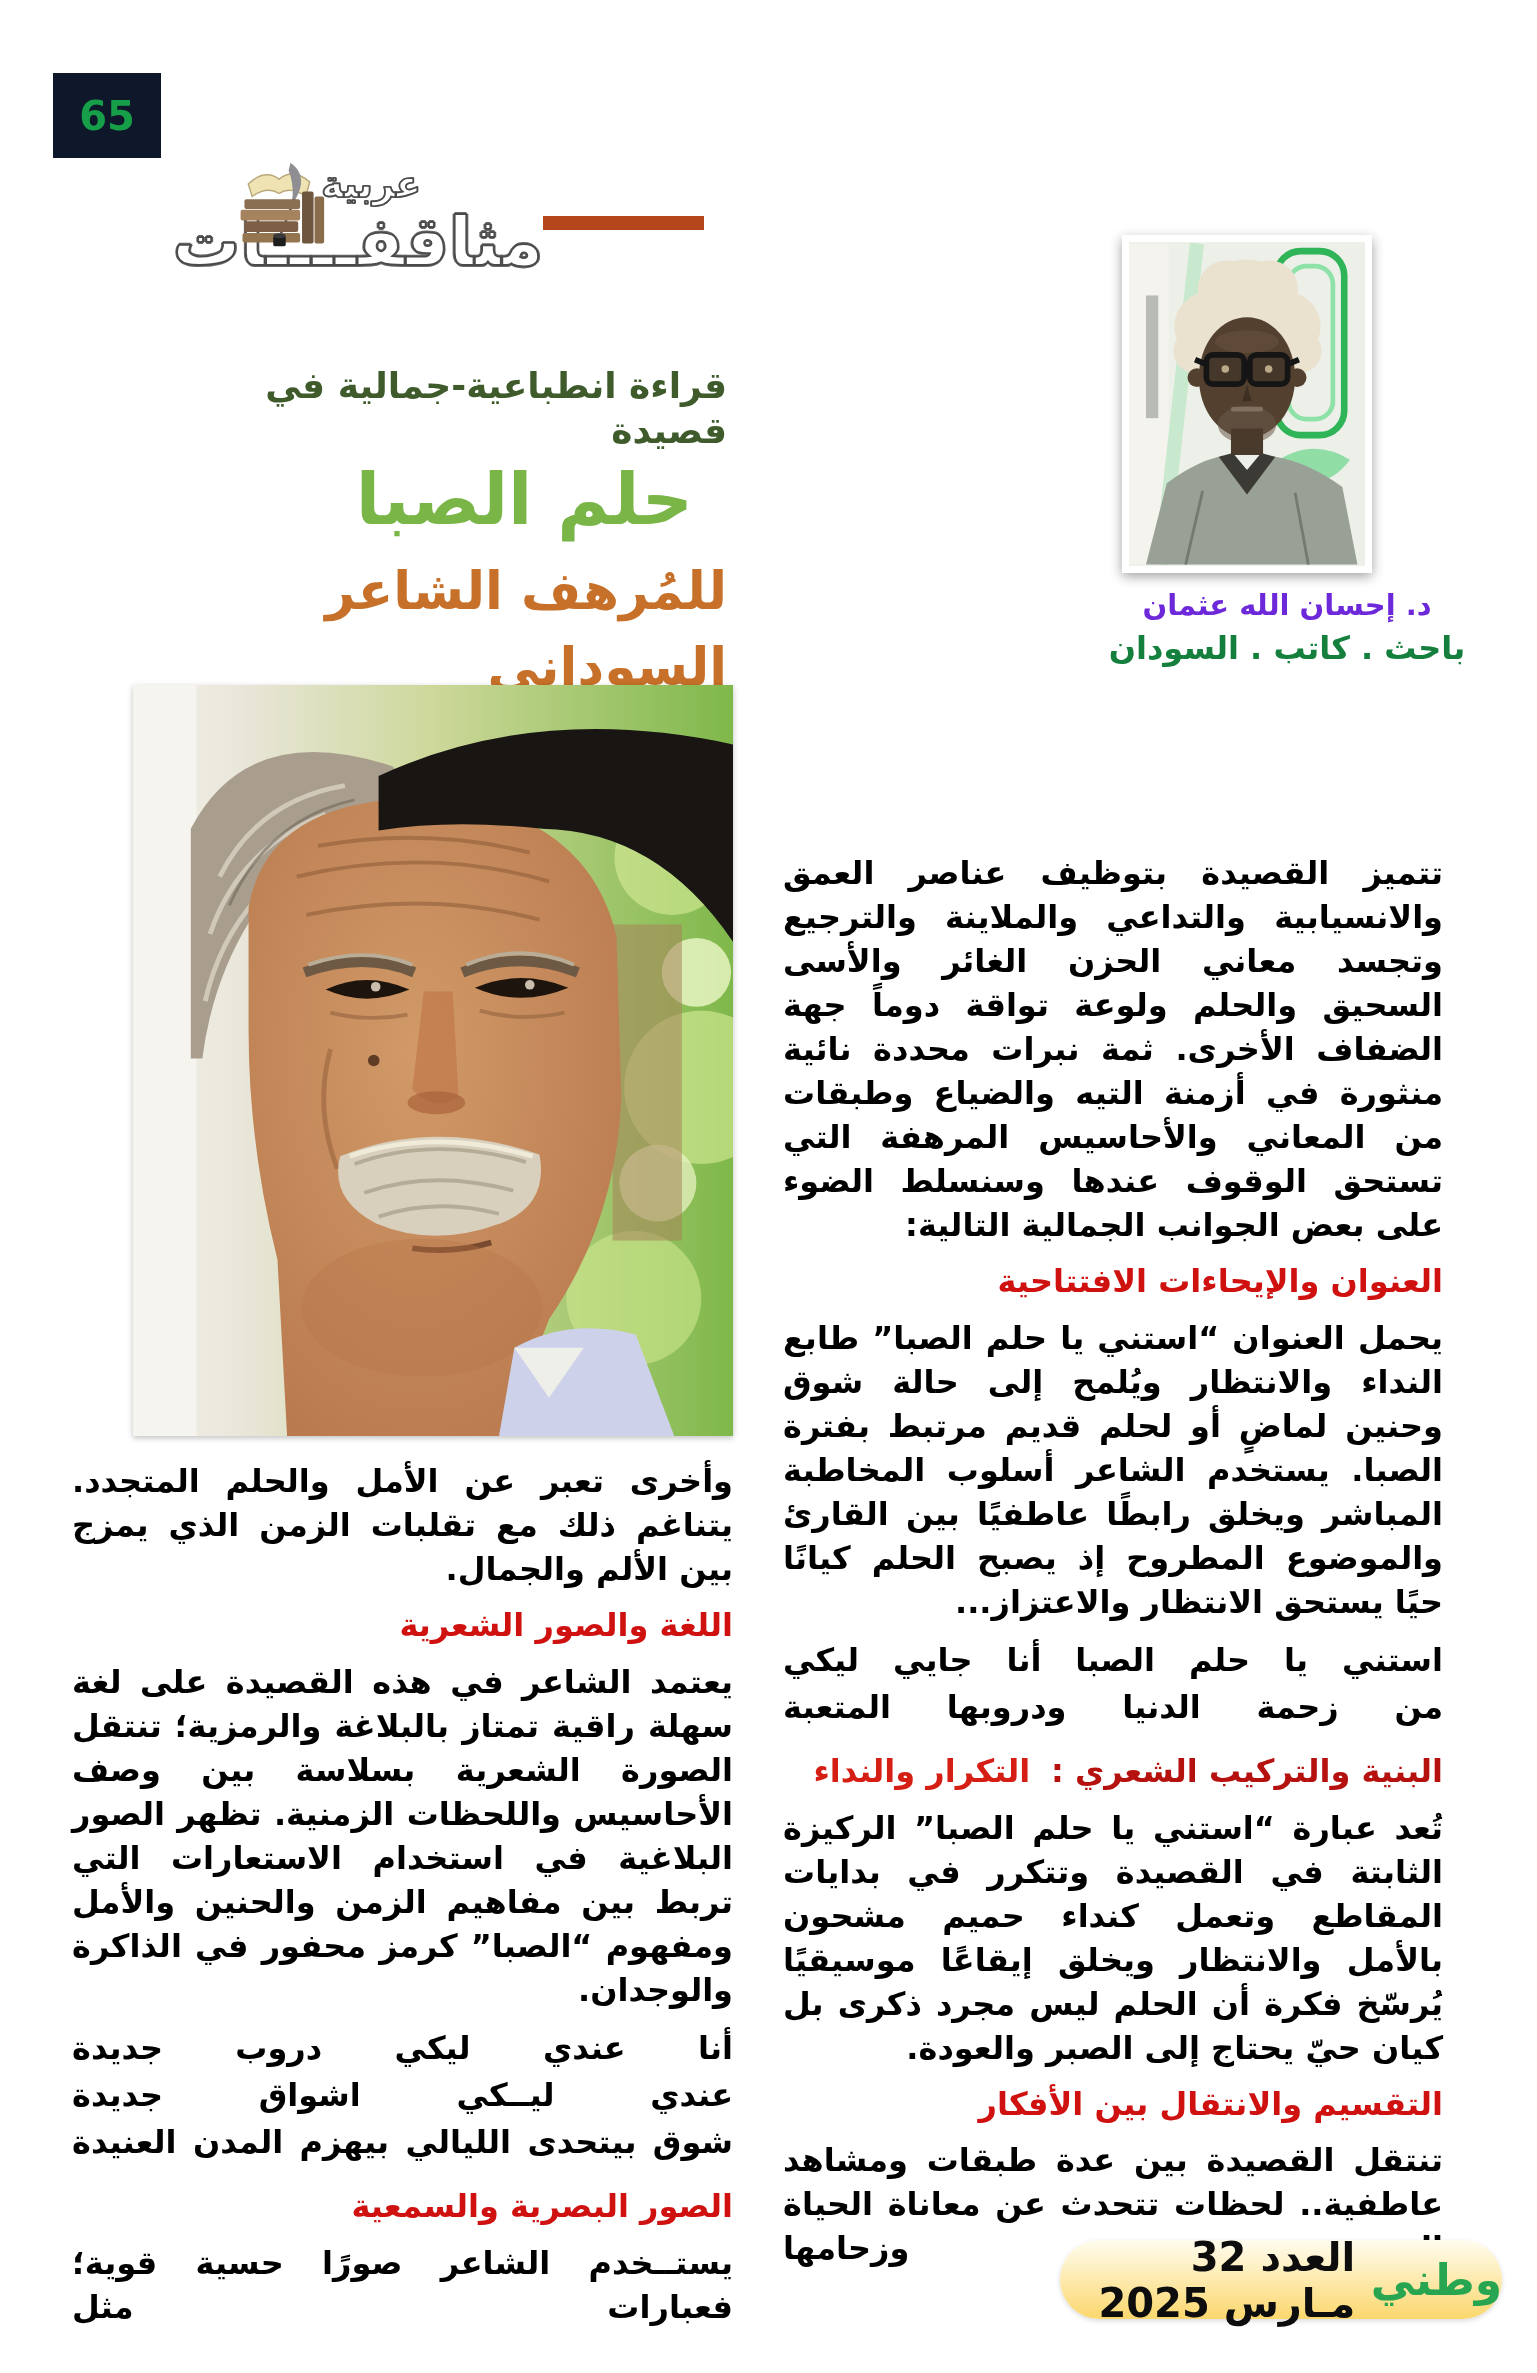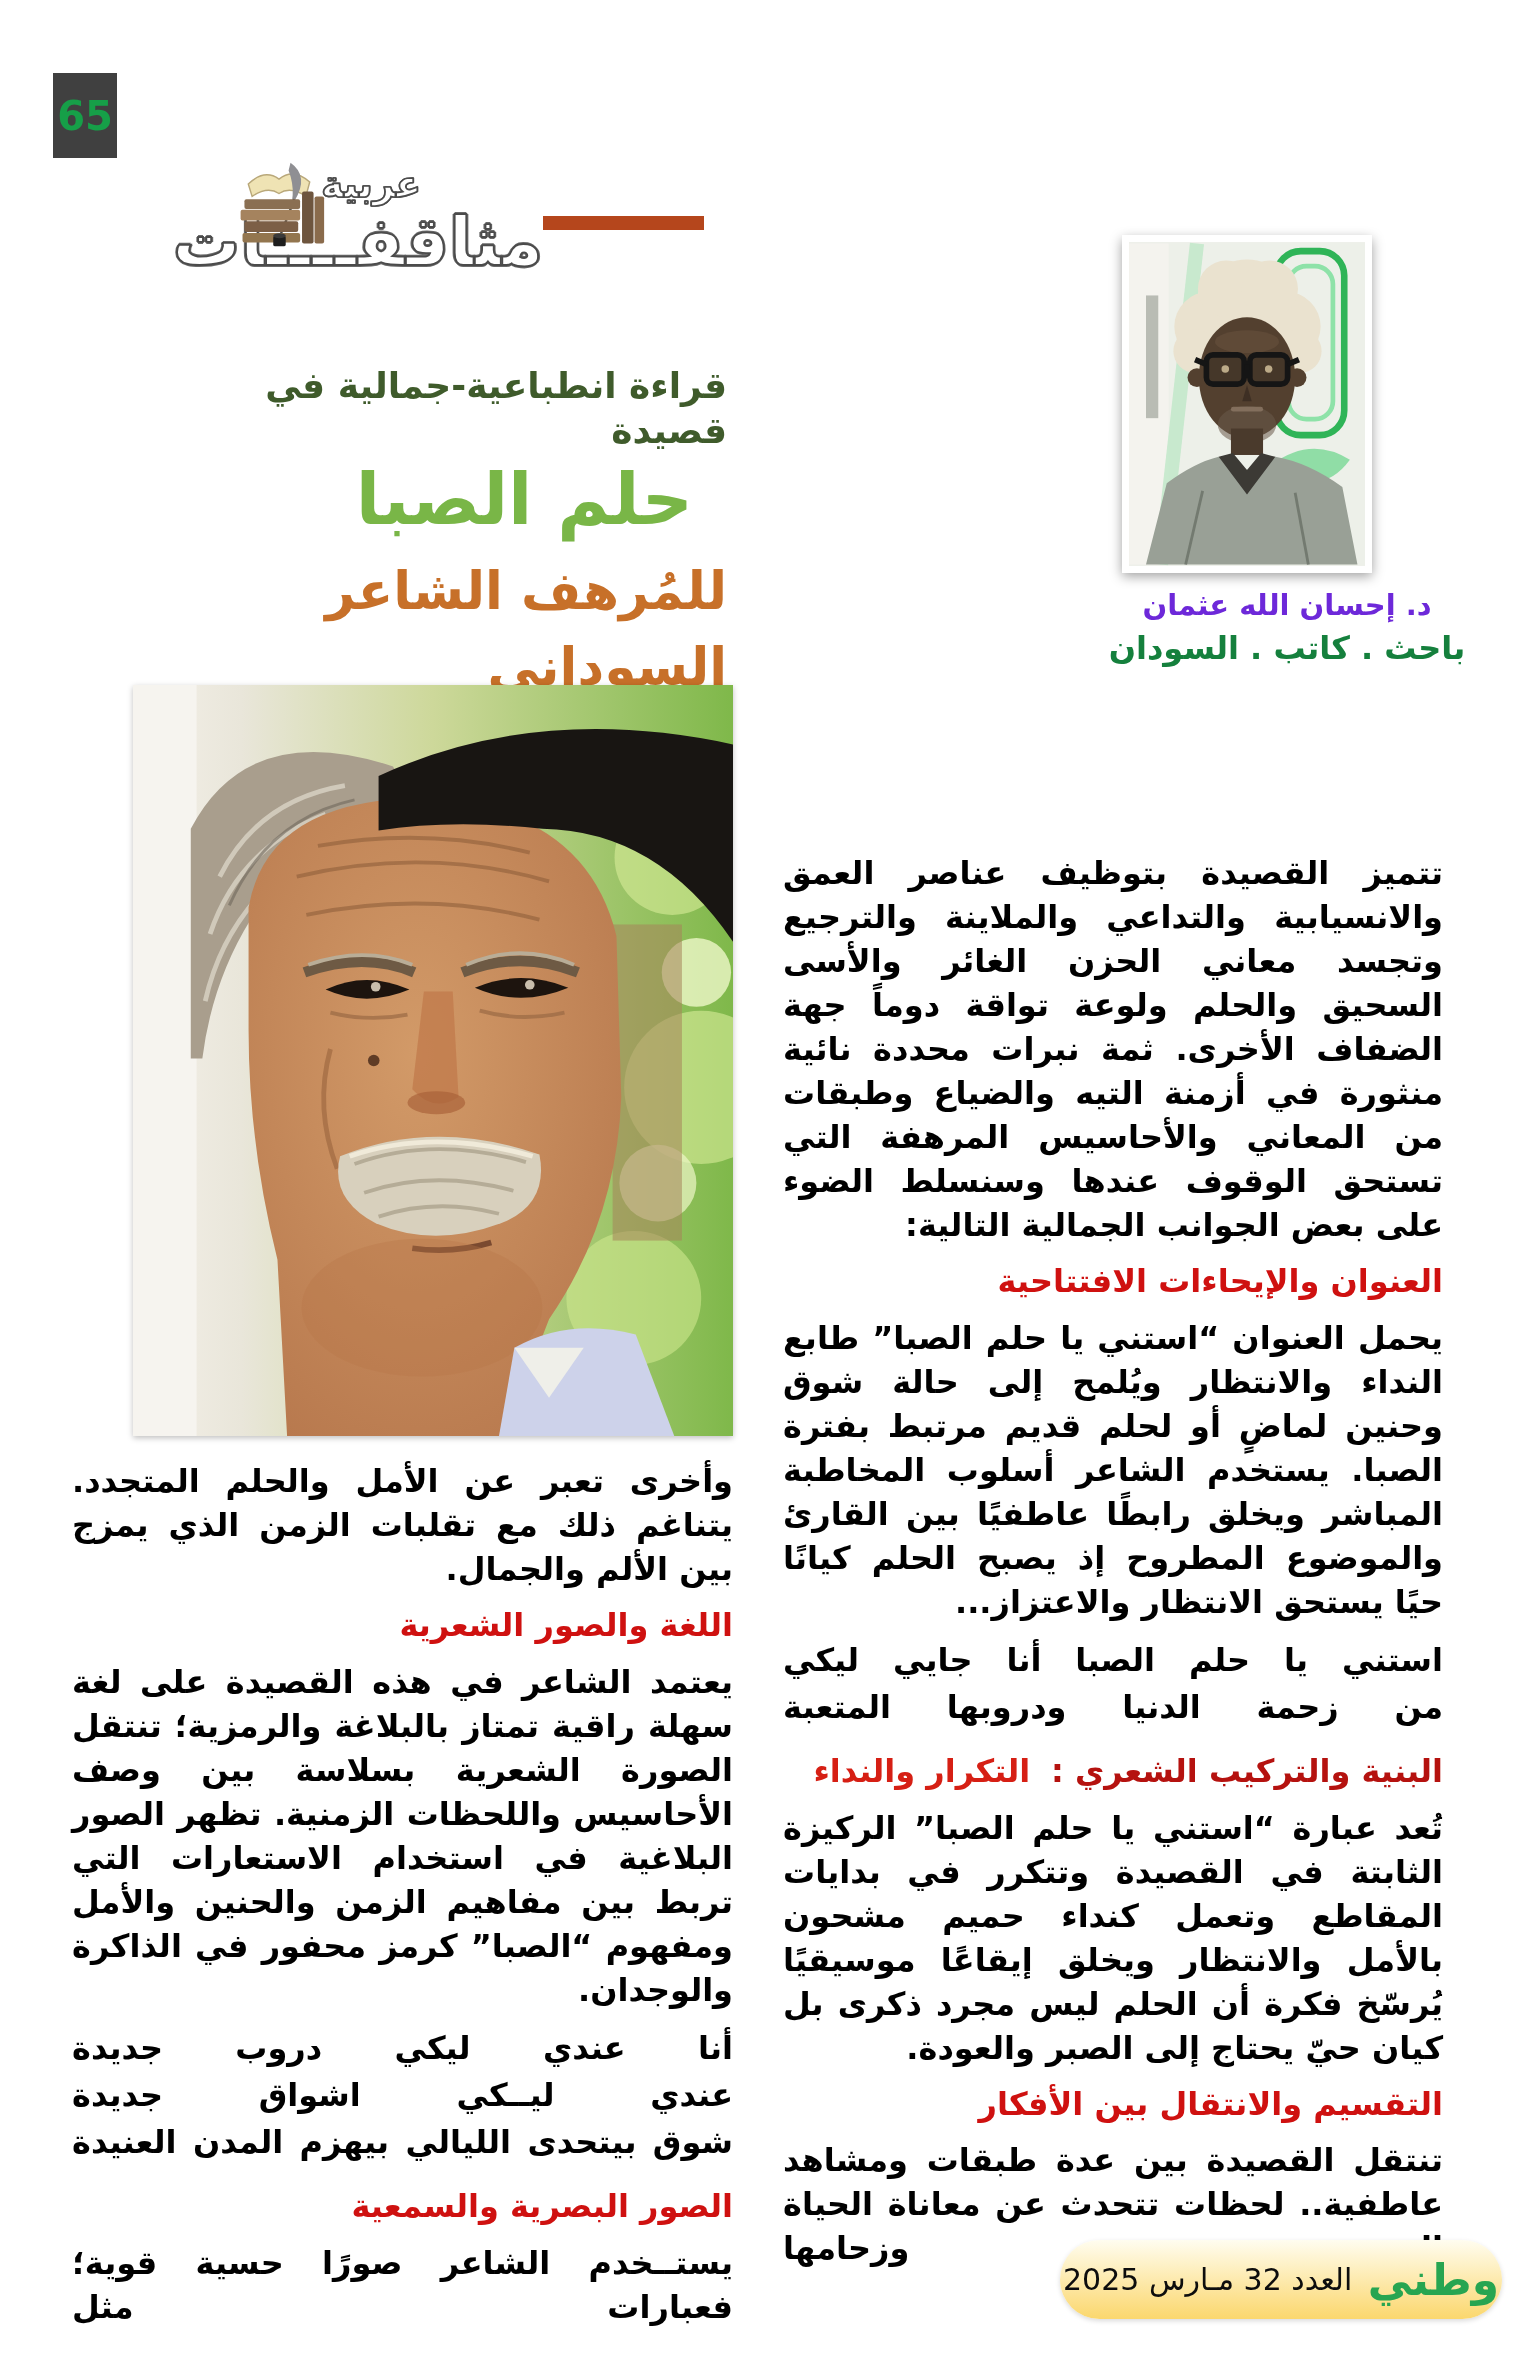--- a/index.html
+++ b/index.html
@@ -5,21 +5,21 @@
   html,body{margin:0;padding:0;}
   body{
     width:1537px;height:2374px;position:relative;overflow:hidden;
     background:#ffffff;
     font-family:"DejaVu Sans", sans-serif;
   }
   .abs{position:absolute;}
 
   
   .page-num{
-    left:53px;top:73px;width:64px;height:85px;background:#404040;
+    left:53px;top:73px;width:108px;height:85px;background:#0f172a;
     display:flex;align-items:center;justify-content:center;
     color:#169f48;font-size:40px;font-weight:800;
   }
 
   
   .masthead{left:159px;top:126px;width:384px;height:110px;margin-top:35px;}
   .logo-word{
     position:absolute;right:0;bottom:-9.6px;direction:rtl;white-space:nowrap;
     font-size:67px;font-weight:800;color:#ffffff;
     -webkit-text-stroke:1.9px #4b4b4b;
@@ -67,21 +67,21 @@
   .poet-photo svg{display:block;width:100%;height:100%;}
 
   
   .footer-pill{
     left:1060px;top:2240px;width:442px;height:79px;border-radius:42px;
     background:linear-gradient(#fffdf0,#fbd76d);
     display:flex;align-items:center;justify-content:center;gap:15.4px;direction:rtl;
     box-shadow:0 1.9px 4.8px rgba(0,0,0,.15);
   }
   .brand{color:#27a551;font-size:44px;font-weight:800;}
-  .issue{color:#0d0d0d;font-size:30px;font-weight:400;letter-spacing:1px;}
+  .issue{color:#0d0d0d;font-size:40px;font-weight:700;letter-spacing:1px;}
 </style>
 </head>
 <body>
 
 <div class="abs page-num">
   <span>65</span>
 </div>
 
 <div class="abs masthead">
   <div class="logo-tag">عربية</div>

